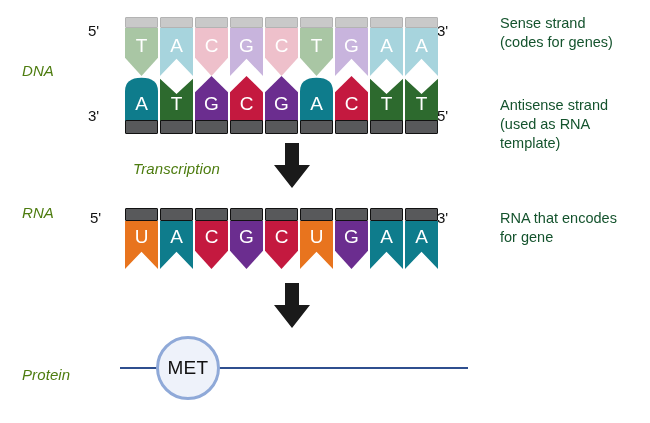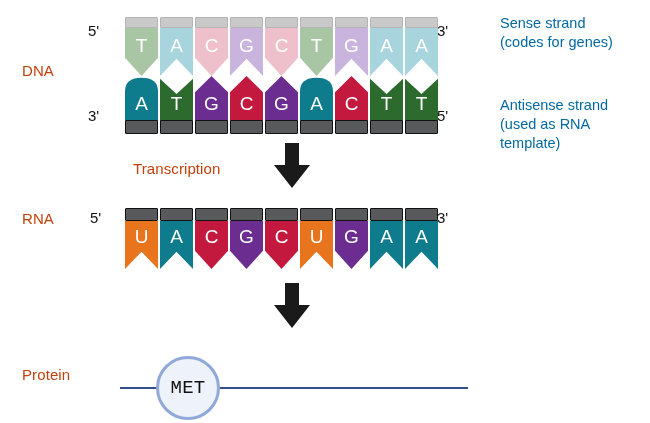--- a/index.html
+++ b/index.html
@@ -6,24 +6,24 @@
   body{
     width:650px;height:423px;
     background:#ffffff;
     font-family:"Liberation Sans", sans-serif;
     color:#000;
     position:relative;
     overflow:hidden;
   }
   #stage{position:absolute;left:0;top:0;width:650px;height:423px;}
 
-  .lbl{position:absolute;font-size:15px;color:#c2410c;white-space:nowrap;letter-spacing:0.1px;}
+  .lbl{position:absolute;font-size:15px;color:#4d7c0f;white-space:nowrap;letter-spacing:0.1px;font-style:italic;}
   .rowlabel{font-size:15px;}
   .prime{position:absolute;font-size:15px;font-weight:400;color:#111;}
-  .sidenote{position:absolute;font-size:14.5px;line-height:19px;color:#0369a1;white-space:pre-line;}
+  .sidenote{position:absolute;font-size:14.5px;line-height:19px;color:#14532d;white-space:pre-line;}
 
   
   .backbone{position:absolute;display:flex;}
   .bbseg{height:100%;box-sizing:border-box;}
   .bb-light .bbseg{background:#c9c9c9;border:1px solid #b3b3b3;border-radius:1px;}
   .bb-dark  .bbseg{background:#58595b;border:1px solid #111;border-radius:1px;}
 
   
   .strand{position:absolute;display:flex;}
   .nt{position:relative;box-sizing:border-box;}
@@ -54,21 +54,21 @@
     display:flex;align-items:center;justify-content:center;
     font-size:19px;color:#111;letter-spacing:0.3px;
   }
 </style>
 </head>
 <body>
 
 <div id="stage">
 
   <div class="lbl rowlabel" style="left:22px;top:62px;">DNA</div>
-  <div class="lbl rowlabel" style="left:22px;top:210px;">RNA</div>
+  <div class="lbl rowlabel" style="left:22px;top:204px;">RNA</div>
   <div class="lbl rowlabel" style="left:22px;top:366px;">Protein</div>
 
   <div class="prime" style="left:88px;top:22px;">5'</div>
   <div class="prime" style="left:437px;top:22px;">3'</div>
   <div class="prime" style="left:88px;top:107px;">3'</div>
   <div class="prime" style="left:437px;top:107px;">5'</div>
 
   <div class="backbone bb-light" id="bb-sense" style="left:125px;top:17px;width:313px;height:11px;gap:2px;">
       <div class="bbseg" style="flex: 1 1 0px;"></div>
       <div class="bbseg" style="flex: 1 1 0px;"></div>
@@ -205,20 +205,22 @@
       <div class="bbseg" style="flex: 1 1 0px;"></div>
       <div class="bbseg" style="flex: 1 1 0px;"></div>
       <div class="bbseg" style="flex: 1 1 0px;"></div>
     </div>
 
   <div class="sidenote" style="left:500px;top:14px;width:145px;">Sense strand
 (codes for genes)</div>
   <div class="sidenote" style="left:500px;top:96px;width:145px;">Antisense strand
 (used as RNA
 template)</div>
+  <div class="sidenote" style="left:500px;top:209px;width:150px;">RNA that encodes
+for gene</div>
 
   <div class="lbl" style="left:133px;top:160px;">Transcription</div>
   <div class="arrow" style="left:272px;top:143px;">
     <svg width="40" height="46" viewBox="0 0 40 46" aria-hidden="true">
       <polygon points="13,0 27,0 27,22 38,22 20,45 2,22 13,22" fill="#1a1a1a"></polygon>
     </svg>
   </div>
 
   <div class="prime" style="left:90px;top:209px;">5'</div>
   <div class="prime" style="left:437px;top:209px;">3'</div>
@@ -290,18 +292,18 @@
         <div class="glyph" style="top: 5px;">A</div>
       </div>
     </div>
 
   <div class="arrow" style="left:272px;top:283px;">
     <svg width="40" height="46" viewBox="0 0 40 46" aria-hidden="true">
       <polygon points="13,0 27,0 27,22 38,22 20,45 2,22 13,22" fill="#1a1a1a"></polygon>
     </svg>
   </div>
 
-  <div class="pchain" id="protein-chain" style="left:120px;top:352px;width:330px;height:72px;font-family:Liberation Mono, monospace;">
+  <div class="pchain" id="protein-chain" style="left:120px;top:332px;width:330px;height:72px;">
       <div class="pline" style="left: 0px; top: 35px; width: 348px;"></div>
       <div class="aa" style="width: 64px; height: 64px; left: 36px; top: 4px;">MET</div>
     </div>
 
 </div>
 
 </body></html>

